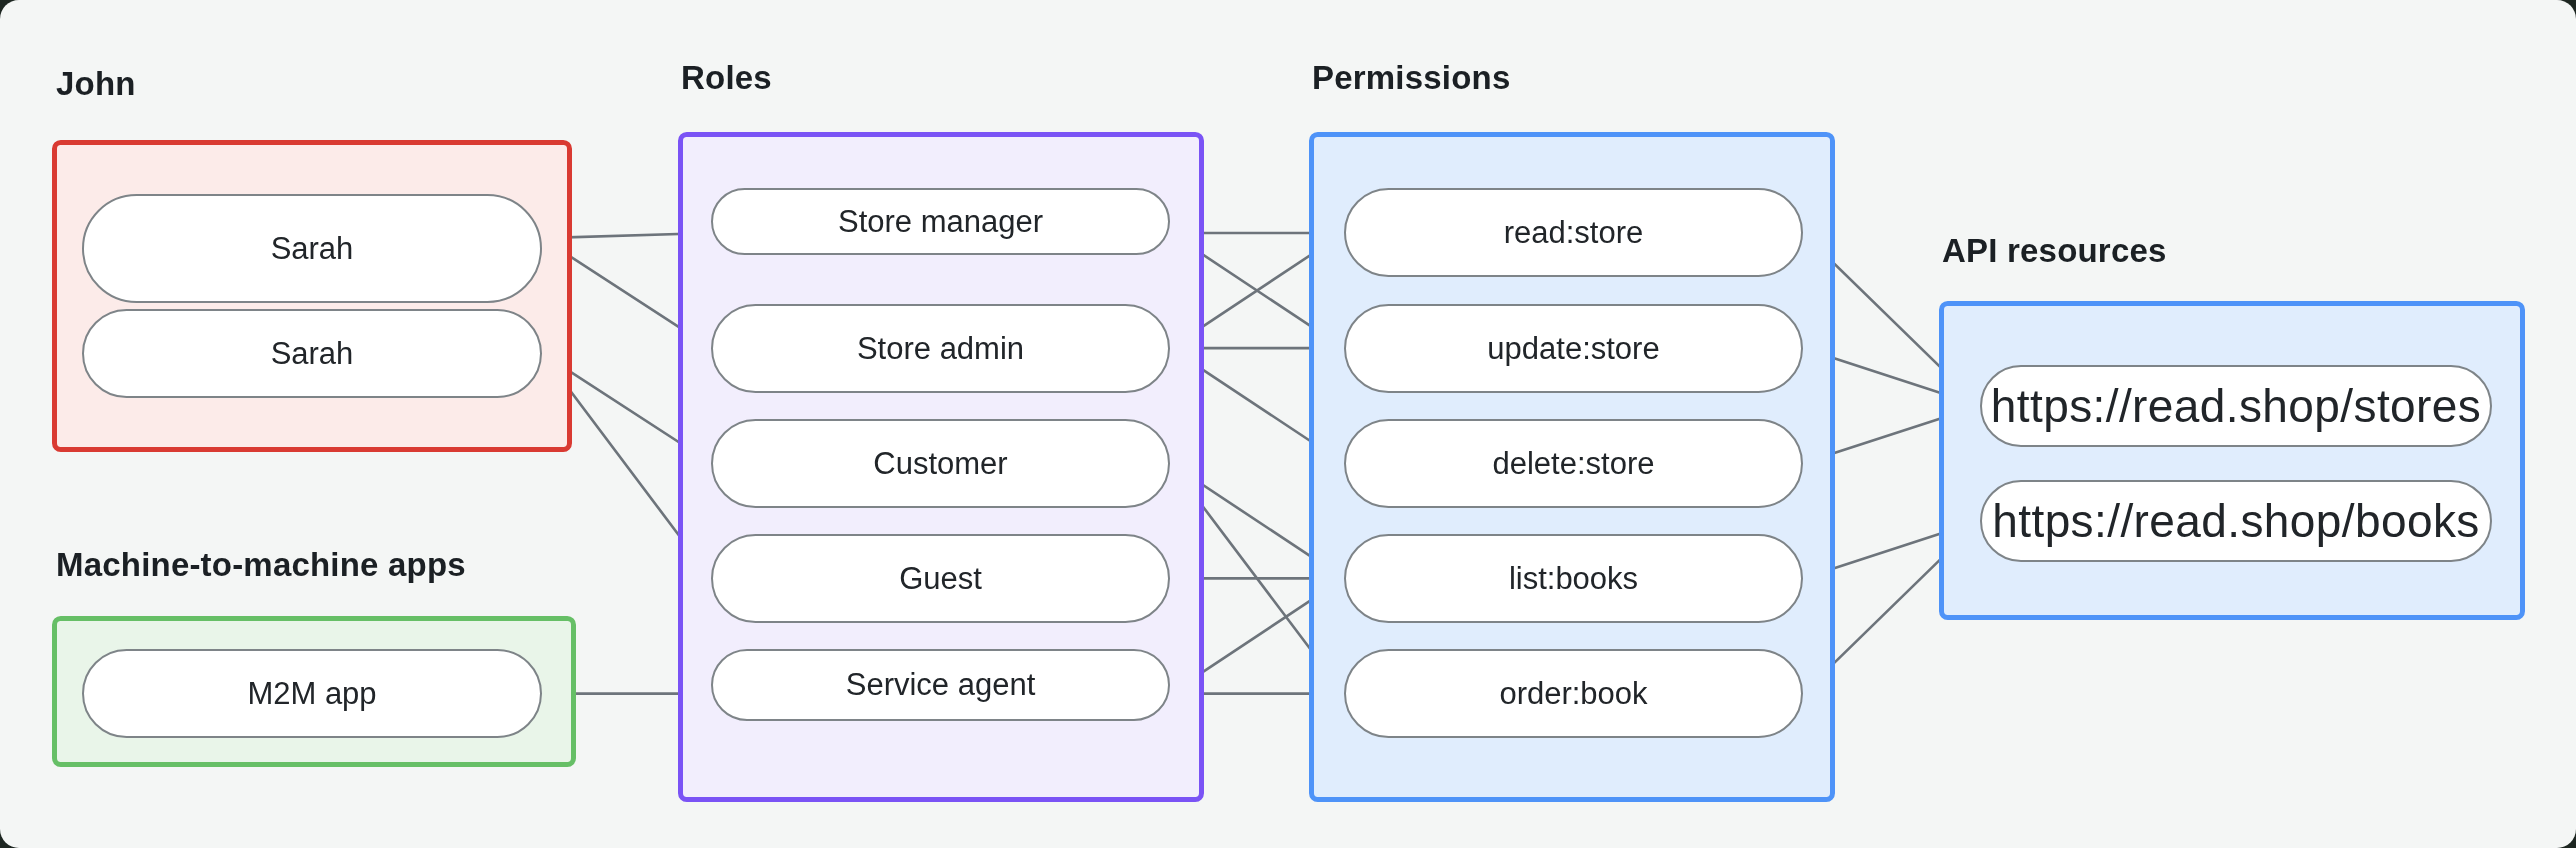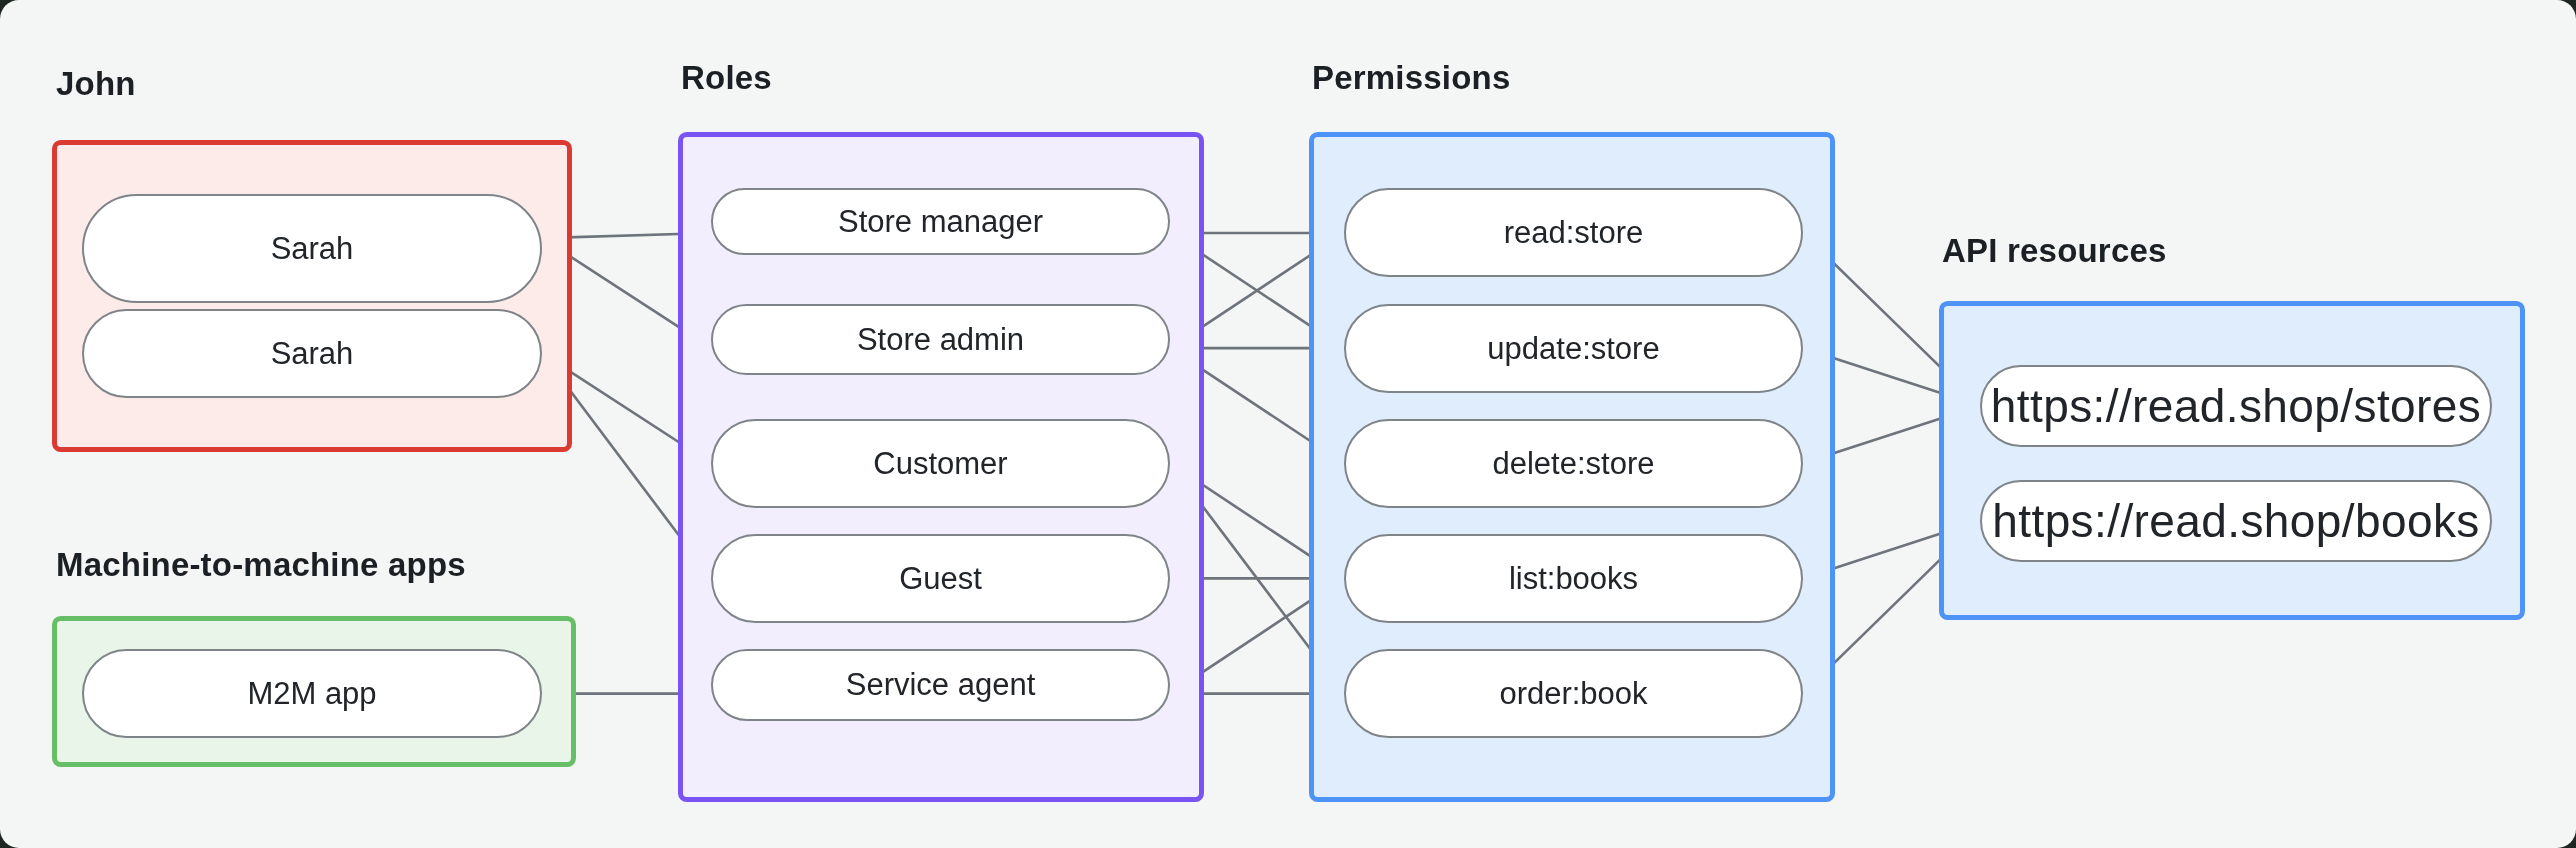--- a/index.html
+++ b/index.html
@@ -102,21 +102,21 @@
       <div class="group-box" style="left: 1309px; top: 132px; width: 526px; height: 670px; border-color: rgb(78, 147, 248); background: rgb(224, 237, 253);"></div>
       <div class="group-label" style="left: 1312px; top: 59px;">Permissions</div>
       <div class="group-box" style="left: 1939px; top: 301px; width: 586px; height: 319px; border-color: rgb(78, 147, 248); background: rgb(224, 237, 253);"></div>
       <div class="group-label" style="left: 1942px; top: 232px;">API resources</div>
     </div>
   <div id="nodes-layer">
       <div class="node" style="left: 82px; top: 194px; width: 460px; height: 109px;">Sarah</div>
       <div class="node" style="left: 82px; top: 309px; width: 460px; height: 89px;">Sarah</div>
       <div class="node" style="left: 82px; top: 649px; width: 460px; height: 89px;">M2M app</div>
       <div class="node" style="left: 711px; top: 188px; width: 459px; height: 67px;">Store manager</div>
-      <div class="node" style="left: 711px; top: 304px; width: 459px; height: 71px;">Store admin</div>
+      <div class="node" style="left: 711px; top: 304px; width: 459px; height: 89px;">Store admin</div>
       <div class="node" style="left: 711px; top: 419px; width: 459px; height: 89px;">Customer</div>
       <div class="node" style="left: 711px; top: 534px; width: 459px; height: 89px;">Guest</div>
       <div class="node" style="left: 711px; top: 649px; width: 459px; height: 72px;">Service agent</div>
       <div class="node" style="left: 1344px; top: 188px; width: 459px; height: 89px;">read:store</div>
       <div class="node" style="left: 1344px; top: 304px; width: 459px; height: 89px; text-align: right;">update:store</div>
       <div class="node" style="left: 1344px; top: 419px; width: 459px; height: 89px;">delete:store</div>
       <div class="node" style="left: 1344px; top: 534px; width: 459px; height: 89px;">list:books</div>
       <div class="node" style="left: 1344px; top: 649px; width: 459px; height: 89px;">order:book</div>
       <div class="node node-url" style="left: 1980px; top: 365px; width: 512px; height: 82px;">https://read.shop/stores</div>
       <div class="node node-url" style="left: 1980px; top: 480px; width: 512px; height: 82px;">https://read.shop/books</div>

